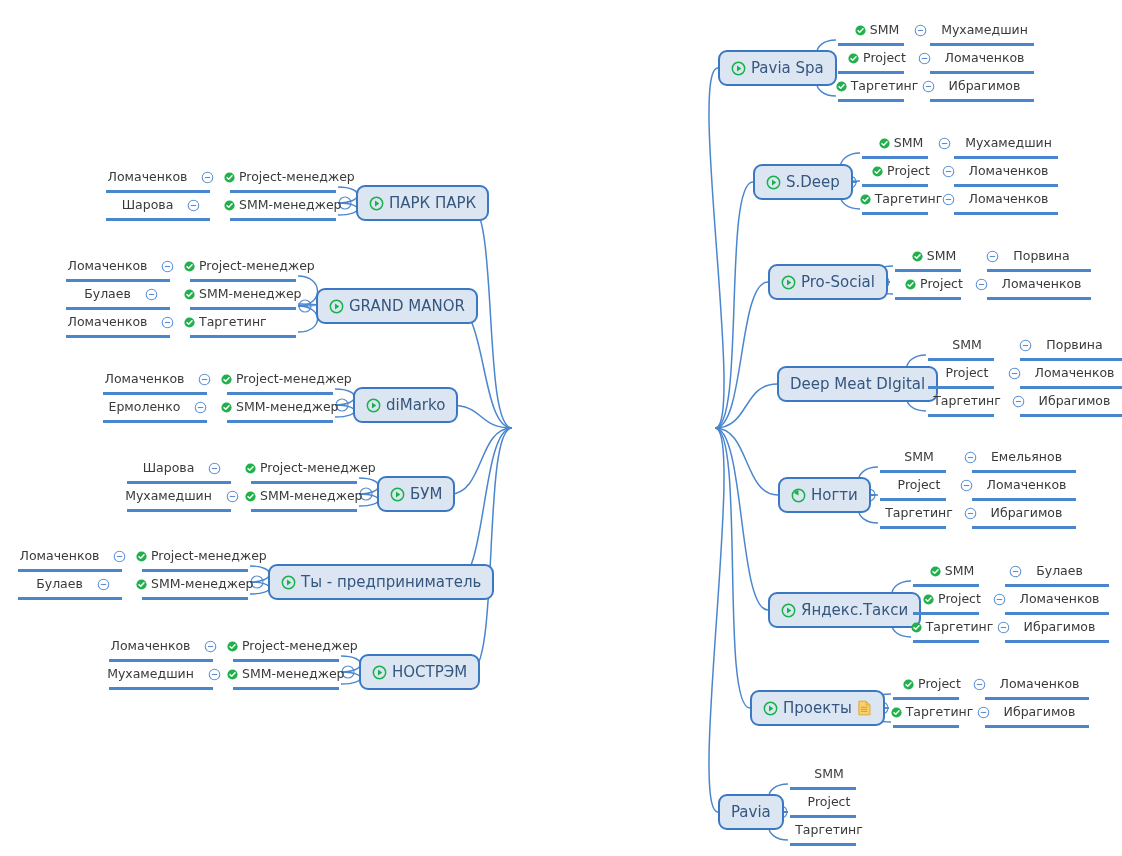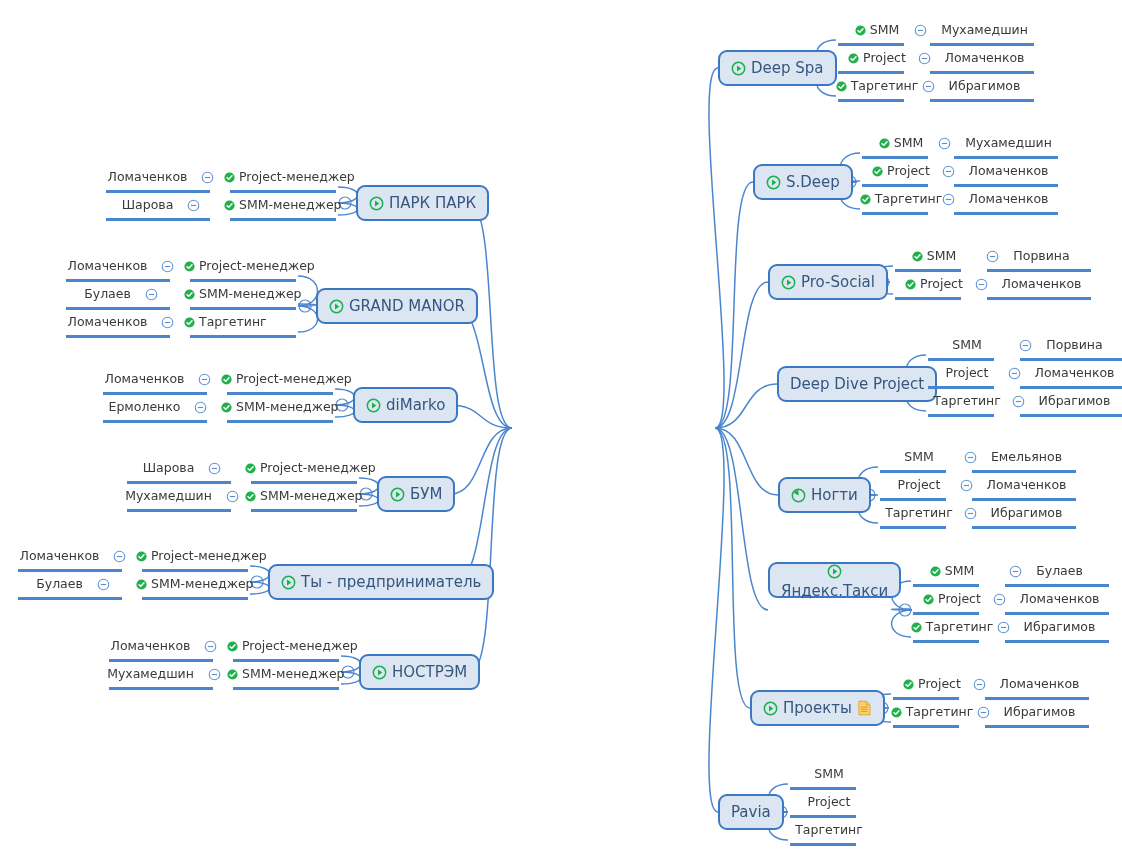--- a/index.html
+++ b/index.html
@@ -204,21 +204,21 @@
 
 
   <div id="nodes">
       <div class="node" style="left: 718px; top: 50px;">
         <span class="ico">
           <svg width="15" height="15" viewBox="0 0 16 16">
             <circle cx="8" cy="8" r="6.6" fill="none" stroke="#19b14c" stroke-width="1.6"></circle>
             <path d="M6.4 4.9 L11 8 L6.4 11.1 Z" fill="#19b14c"></path>
           </svg>
         </span>
-        <span class="nlabel">Deep Spa</span>
+        <span class="nlabel">Pavia Spa</span>
       </div>
       <div class="leaf" style="left: 838px; top: 20px;">
         <div class="row" style="width: 188px;">
           <div class="seg" style="width: 78px;">
             <span class="ico">
               <svg width="11" height="11" viewBox="0 0 16 16">
                 <circle cx="8" cy="8" r="7.4" fill="#21b14c"></circle>
                 <path d="M4.4 8.2 L6.9 10.7 L11.7 5.4" fill="none" stroke="#fff" stroke-width="2.1" stroke-linecap="round" stroke-linejoin="round"></path>
               </svg>
             </span>
@@ -417,21 +417,21 @@
                 <line x1="4.1" y1="7" x2="9.9" y2="7" stroke="#5b8fd0" stroke-width="1.2"></line>
               </svg>
             </span>
             <span class="txt">Ломаченков</span>
           </div>
         </div>
         <div class="ul" style="left: 0px; width: 66px;"></div>
         <div class="ul" style="left: 92px; width: 104px;"></div>
       </div>
       <div class="node" style="left: 777px; top: 366px;">
-        <span class="nlabel">Deep Dive Project</span>
+        <span class="nlabel">Deep Meat DIgital</span>
       </div>
       <div class="leaf" style="left: 928px; top: 335px;">
         <div class="row" style="width: 188px;">
           <div class="seg" style="width: 78px;">
             <span class="txt">SMM</span>
           </div>
           <div class="seg" style="width: 110px;">
             <span class="ico collapse" style="margin-right: 10px;">
               <svg width="13" height="13" viewBox="0 0 14 14">
                 <circle cx="7" cy="7" r="5.7" fill="#fff" stroke="#5b8fd0" stroke-width="1.1"></circle>
@@ -536,21 +536,21 @@
                 <circle cx="7" cy="7" r="5.7" fill="#fff" stroke="#5b8fd0" stroke-width="1.1"></circle>
                 <line x1="4.1" y1="7" x2="9.9" y2="7" stroke="#5b8fd0" stroke-width="1.2"></line>
               </svg>
             </span>
             <span class="txt">Ибрагимов</span>
           </div>
         </div>
         <div class="ul" style="left: 0px; width: 66px;"></div>
         <div class="ul" style="left: 92px; width: 104px;"></div>
       </div>
-      <div class="node" style="left: 768px; top: 562px; flex-direction: column;">
+      <div class="node" style="left: 768px; top: 592px;">
         <span class="ico">
           <svg width="15" height="15" viewBox="0 0 16 16">
             <circle cx="8" cy="8" r="6.6" fill="none" stroke="#19b14c" stroke-width="1.6"></circle>
             <path d="M6.4 4.9 L11 8 L6.4 11.1 Z" fill="#19b14c"></path>
           </svg>
         </span>
         <span class="nlabel">Яндекс.Такси</span>
       </div>
       <div class="leaf" style="left: 913px; top: 561px;">
         <div class="row" style="width: 188px;">

